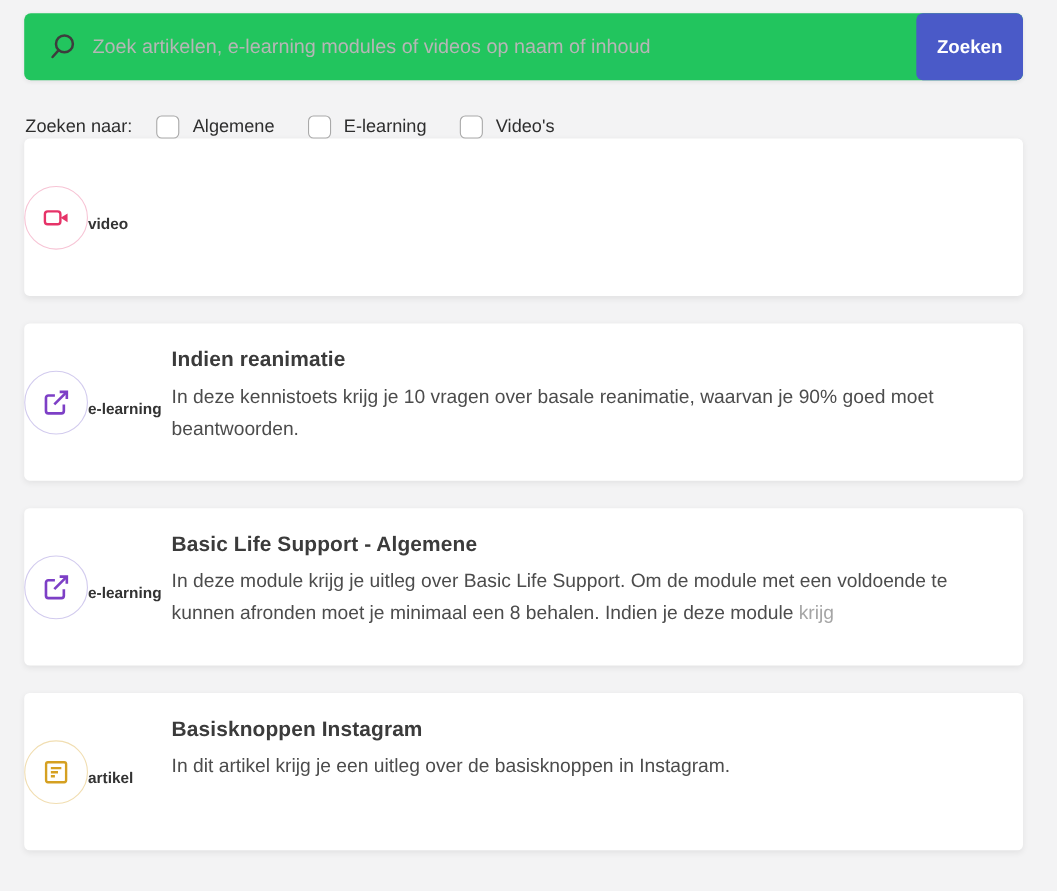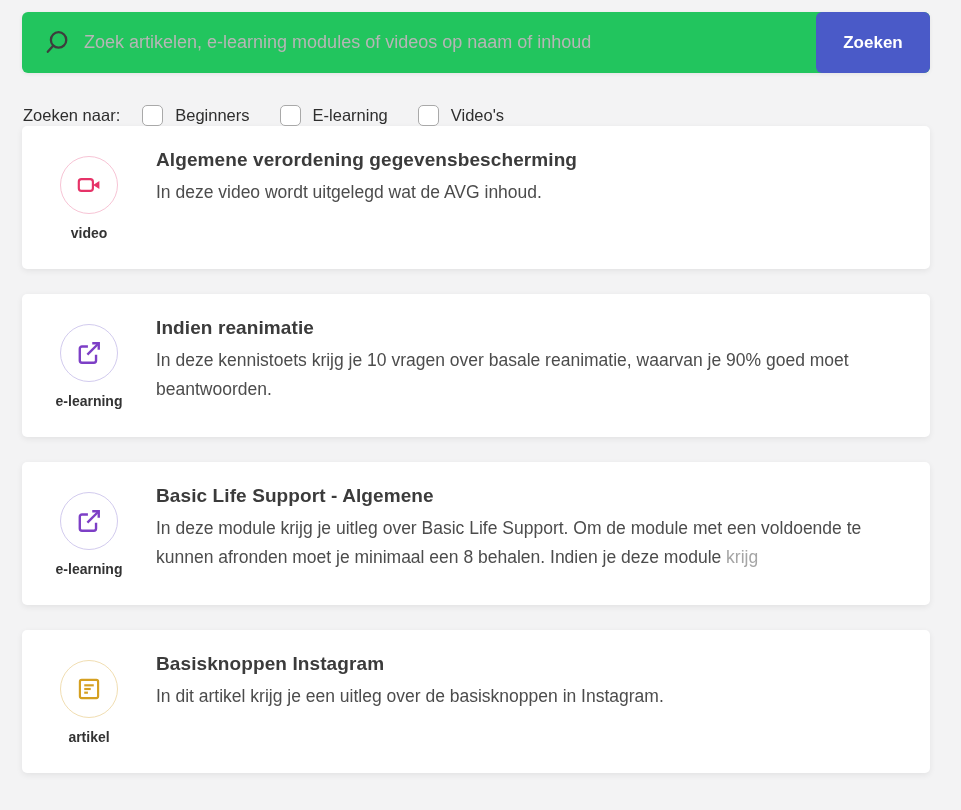--- a/index.html
+++ b/index.html
@@ -40,21 +40,21 @@
     border: none;
     outline: none;
     background: transparent;
     font-family: "Liberation Sans", "DejaVu Sans", sans-serif;
     font-size: 18px;
     color: #444444;
     padding: 0 14px;
   }
   .search-input::placeholder { color: #b6b6b6; opacity: 1; }
   .search-button {
-    width: 114px;
+    width: 97px;
     flex: 0 0 auto;
     border: none;
     background: #4a5ac8;
     color: #ffffff;
     font-family: "Liberation Sans", "DejaVu Sans", sans-serif;
     font-size: 17px;
     font-weight: bold;
     border-radius: 6px;
     cursor: pointer;
   }
@@ -91,23 +91,22 @@
     display: flex;
     height: 143px;
     background: #ffffff;
     border-radius: 5px;
     box-shadow: 0 2px 6px rgba(0,0,0,0.07);
     margin-bottom: 25px;
     cursor: pointer;
   }
   .icon-col {
     flex: 0 0 134px;
-    padding-top: 30px;
-    display: flex;
-    flex-direction: column;
+    display: flex;
+    flex-direction: row;
     align-items: center;
   }
   .icon-circle {
     width: 58px;
     height: 58px;
     border-radius: 50%;
     border: 1px solid transparent;
     display: flex;
     align-items: center;
     justify-content: center;
@@ -156,21 +155,21 @@
     </span>
     <input class="search-input" type="text" placeholder="Zoek artikelen, e-learning modules of videos op naam of inhoud" style="">
     <button class="search-button">Zoeken</button>
   </div>
 
   <div class="filter-row">
     <span class="filter-label">Zoeken naar:</span>
 
     <label class="filter-option">
       <input type="checkbox" class="filter-checkbox" style="">
-      <span>Beginners</span>
+      <span>Algemene</span>
     </label>
 
     <label class="filter-option">
       <input type="checkbox" class="filter-checkbox" style="">
       <span>E-learning</span>
     </label>
 
     <label class="filter-option">
       <input type="checkbox" class="filter-checkbox" style="">
       <span>Video's</span>
@@ -179,24 +178,20 @@
 
   <div class="card card-video">
     <div class="icon-col">
       <div class="icon-circle">
         <svg viewBox="0 0 24 24" fill="none" stroke="currentColor" stroke-width="2">
           <rect x="2.6" y="6.6" width="13" height="10.8" rx="2.4"></rect>
           <path d="M15.8 12 L21.6 8.3 V15.7 Z" fill="currentColor" stroke="none"></path>
         </svg>
       </div>
       <div class="type-label">video</div>
-    </div>
-    <div class="text-col">
-      <h3 class="card-title">Algemene verordening gegevensbescherming</h3>
-      <p class="card-desc"><span>In deze video wordt uitgelegd wat de AVG inhoud.</span><span class="desc-truncated"></span></p>
     </div>
   </div>
 
   <div class="card card-elearning">
     <div class="icon-col">
       <div class="icon-circle">
         <svg viewBox="0 0 24 24" fill="none" stroke="currentColor" stroke-width="2.2">
           <path d="M18.5 13.5V19a2 2 0 0 1-2 2h-11a2 2 0 0 1-2-2V8a2 2 0 0 1 2-2h5.5"></path>
           <polyline points="15 3 21 3 21 9"></polyline>
           <line x1="10.5" y1="13.5" x2="21" y2="3"></line>

